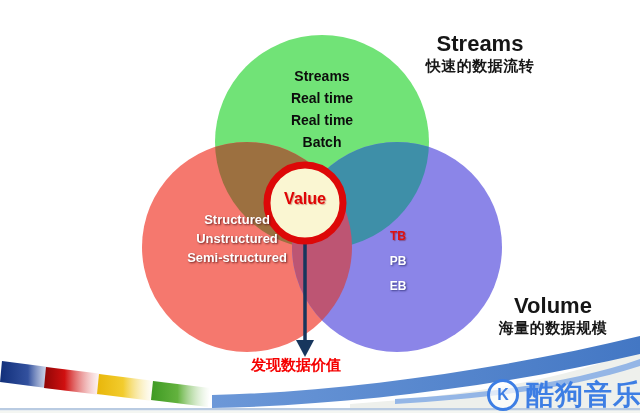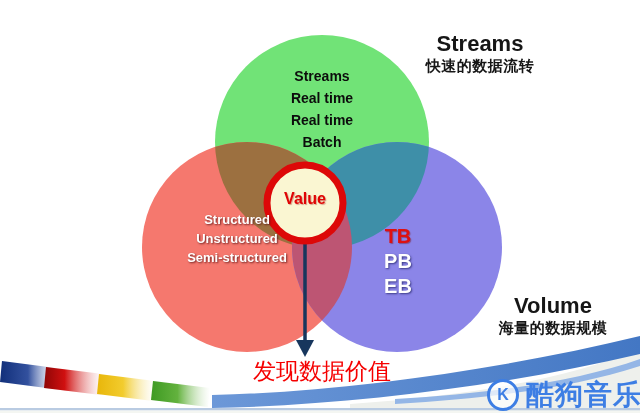--- a/index.html
+++ b/index.html
@@ -10,26 +10,26 @@
   .stage svg{position:absolute;left:0;top:0;}
   .overlay{position:absolute;margin:0;}
   .corner-label{text-align:center;color:#161616;}
   .corner-label .en{font-size:22px;font-weight:600;line-height:23px;display:block;}
   .corner-label .cn{font-size:15px;font-weight:700;line-height:22px;display:block;letter-spacing:0.5px;}
   .items{text-align:center;font-weight:700;}
   .items span{display:block;}
   .velocity-items{left:247px;top:65px;width:150px;font-size:14px;line-height:22px;color:#0c0c0c;}
   .variety-items{left:157px;top:210px;width:160px;font-size:13px;line-height:19px;color:#ffffff;
     text-shadow:1px 1px 2px rgba(90,20,20,.85);}
-  .volume-items{left:353px;top:224px;width:90px;font-size:20px;line-height:25px;color:#ffffff;
+  .volume-items{left:353px;top:224px;width:90px;font-size:12px;line-height:25px;color:#ffffff;
     text-shadow:1px 1px 2px rgba(40,40,110,.8);}
   .volume-items .tb{color:#de1010;text-shadow:1px 1px 1px rgba(120,0,0,.4);}
   .value-label{left:267px;top:190px;width:76px;text-align:center;font-size:16px;font-weight:700;
     color:#e00404;text-shadow:1px 1px 1px rgba(150,0,0,.35);}
-  .callout{left:239px;top:356px;width:166px;text-align:center;font-size:23px;font-weight:400;color:#f50000;}
+  .callout{left:213px;top:356px;width:166px;text-align:center;font-size:15px;font-weight:700;color:#f50000;}
   .lbl-velocity{left:400px;top:32px;width:160px;}
   .lbl-variety{left:12px;top:294px;width:170px;}
   .lbl-volume{left:468px;top:294px;width:170px;}
   .logo{left:487px;top:376px;display:flex;align-items:center;gap:7px;}
   .logo-icon{width:26px;height:26px;border:3px solid #3d7ee4;border-radius:50%;
     display:flex;align-items:center;justify-content:center;
     font-size:16px;font-weight:700;color:#3d7ee4;background:rgba(255,255,255,.7);}
   .logo-text{font-size:28px;font-weight:700;color:#3d7ee4;letter-spacing:1px;white-space:nowrap;}
 </style>
 </head>

